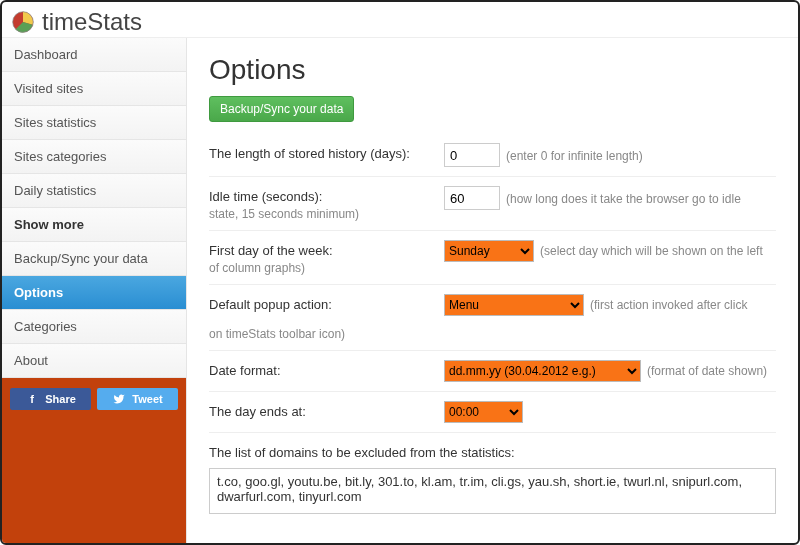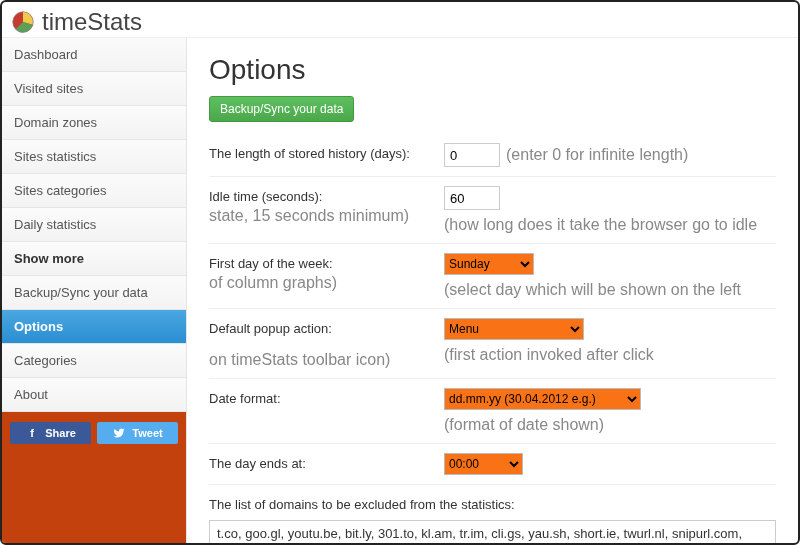--- a/index.html
+++ b/index.html
@@ -124,21 +124,21 @@
   }
   .opt-ctrl-col {
     flex: 1;
     display: flex;
     align-items: baseline;
     flex-wrap: wrap;
     gap: 6px;
   }
   .hint {
     color: #888;
-    font-size: 16px;
+    font-size: 12px;
   }
   input[type="text"].num {
     width: 56px;
     height: 24px;
     border: 1px solid #ccc;
     padding: 2px 5px;
     font-size: 13px;
   }
   select.sel {
     height: 22px;
@@ -182,21 +182,20 @@
         <circle cx="16" cy="16" r="15" fill="none" stroke="#888" stroke-width="1"></circle>
       </svg>
     </span>
     <span class="app-title">timeStats</span>
   </div>
 
   <div class="body">
     <div class="sidebar">
       <div class="nav-item">Dashboard</div>
       <div class="nav-item">Visited sites</div>
-      <div class="nav-item">Domain zones</div>
       <div class="nav-item">Sites statistics</div>
       <div class="nav-item">Sites categories</div>
       <div class="nav-item">Daily statistics</div>
       <div class="nav-item showmore">Show more</div>
       <div class="nav-item">Backup/Sync your data</div>
       <div class="nav-item active">Options</div>
       <div class="nav-item">Categories</div>
       <div class="nav-item">About</div>
 
       <div class="social">

